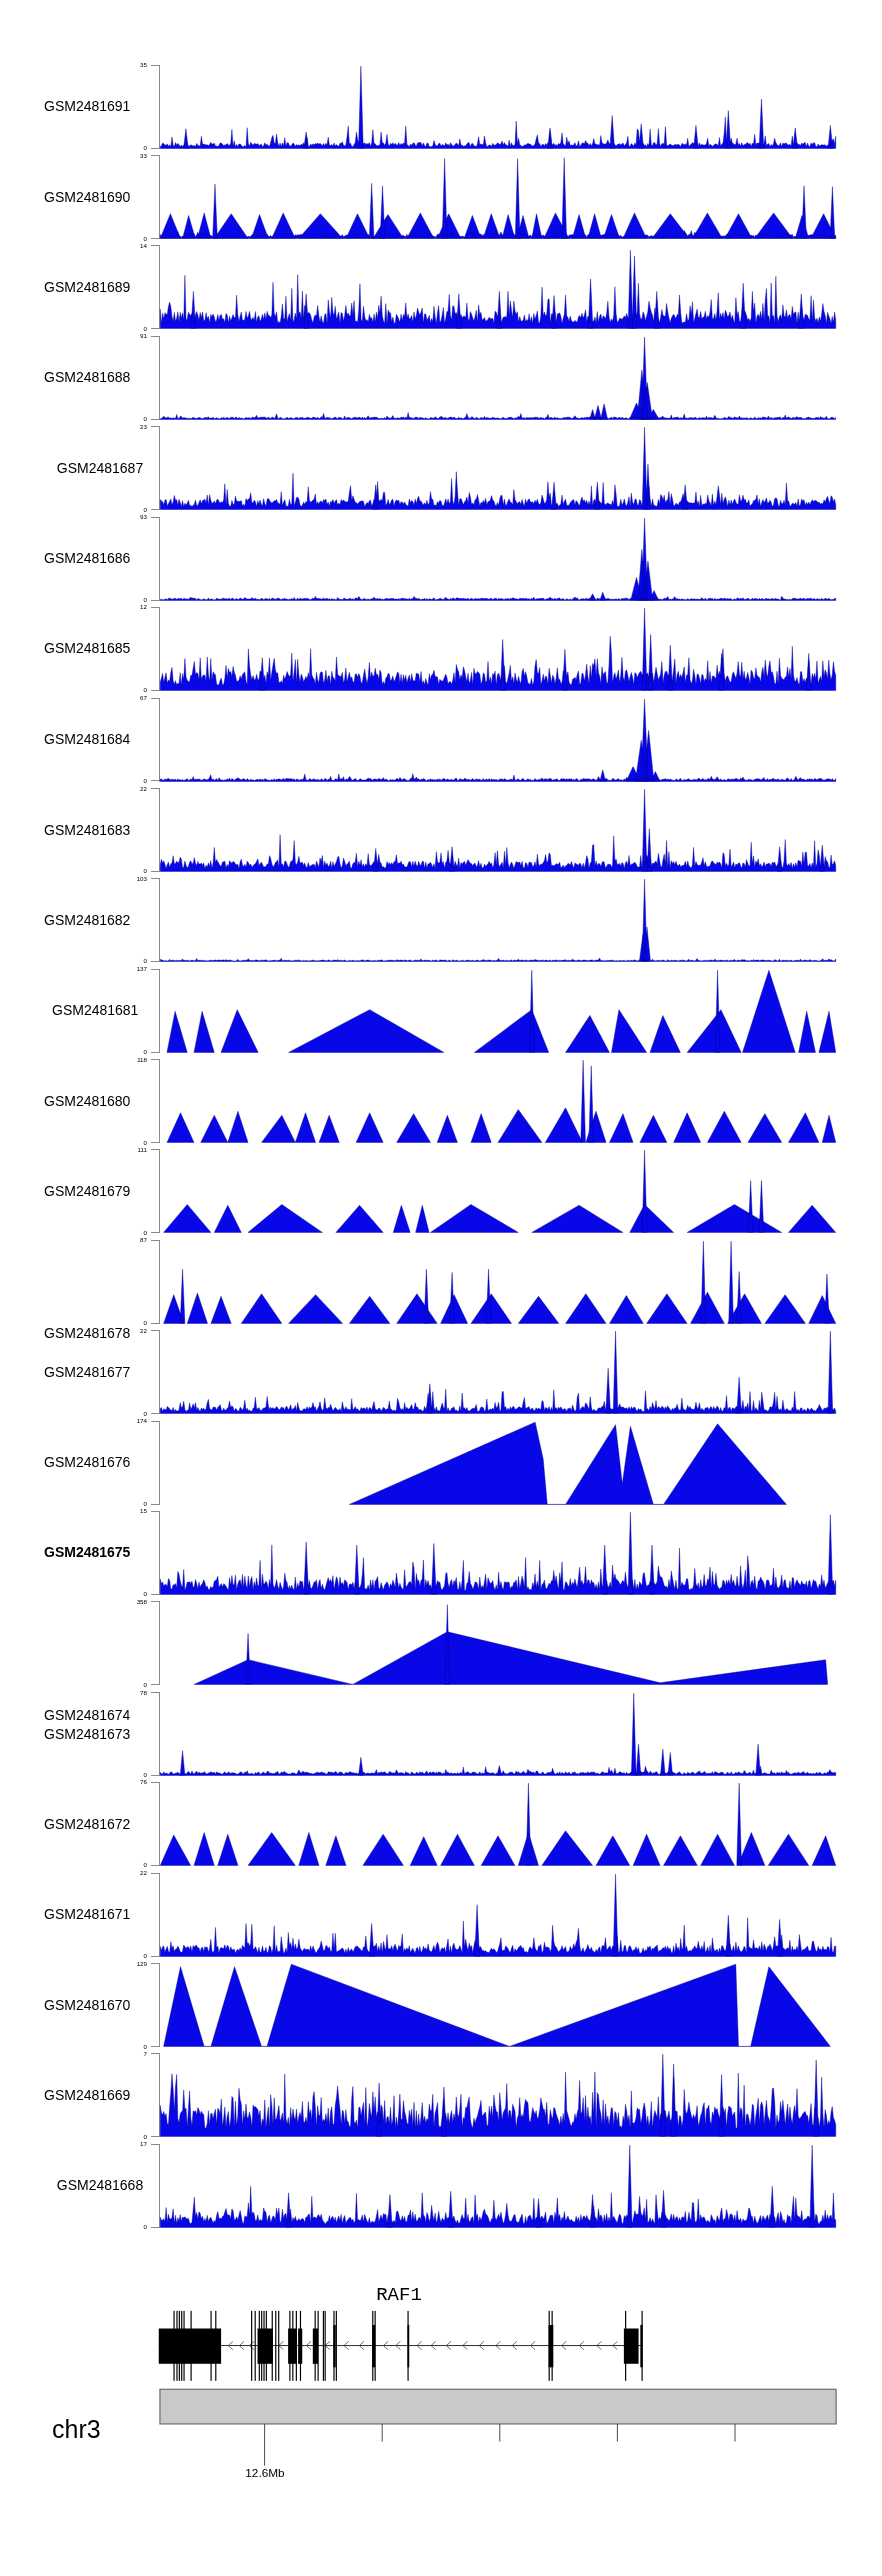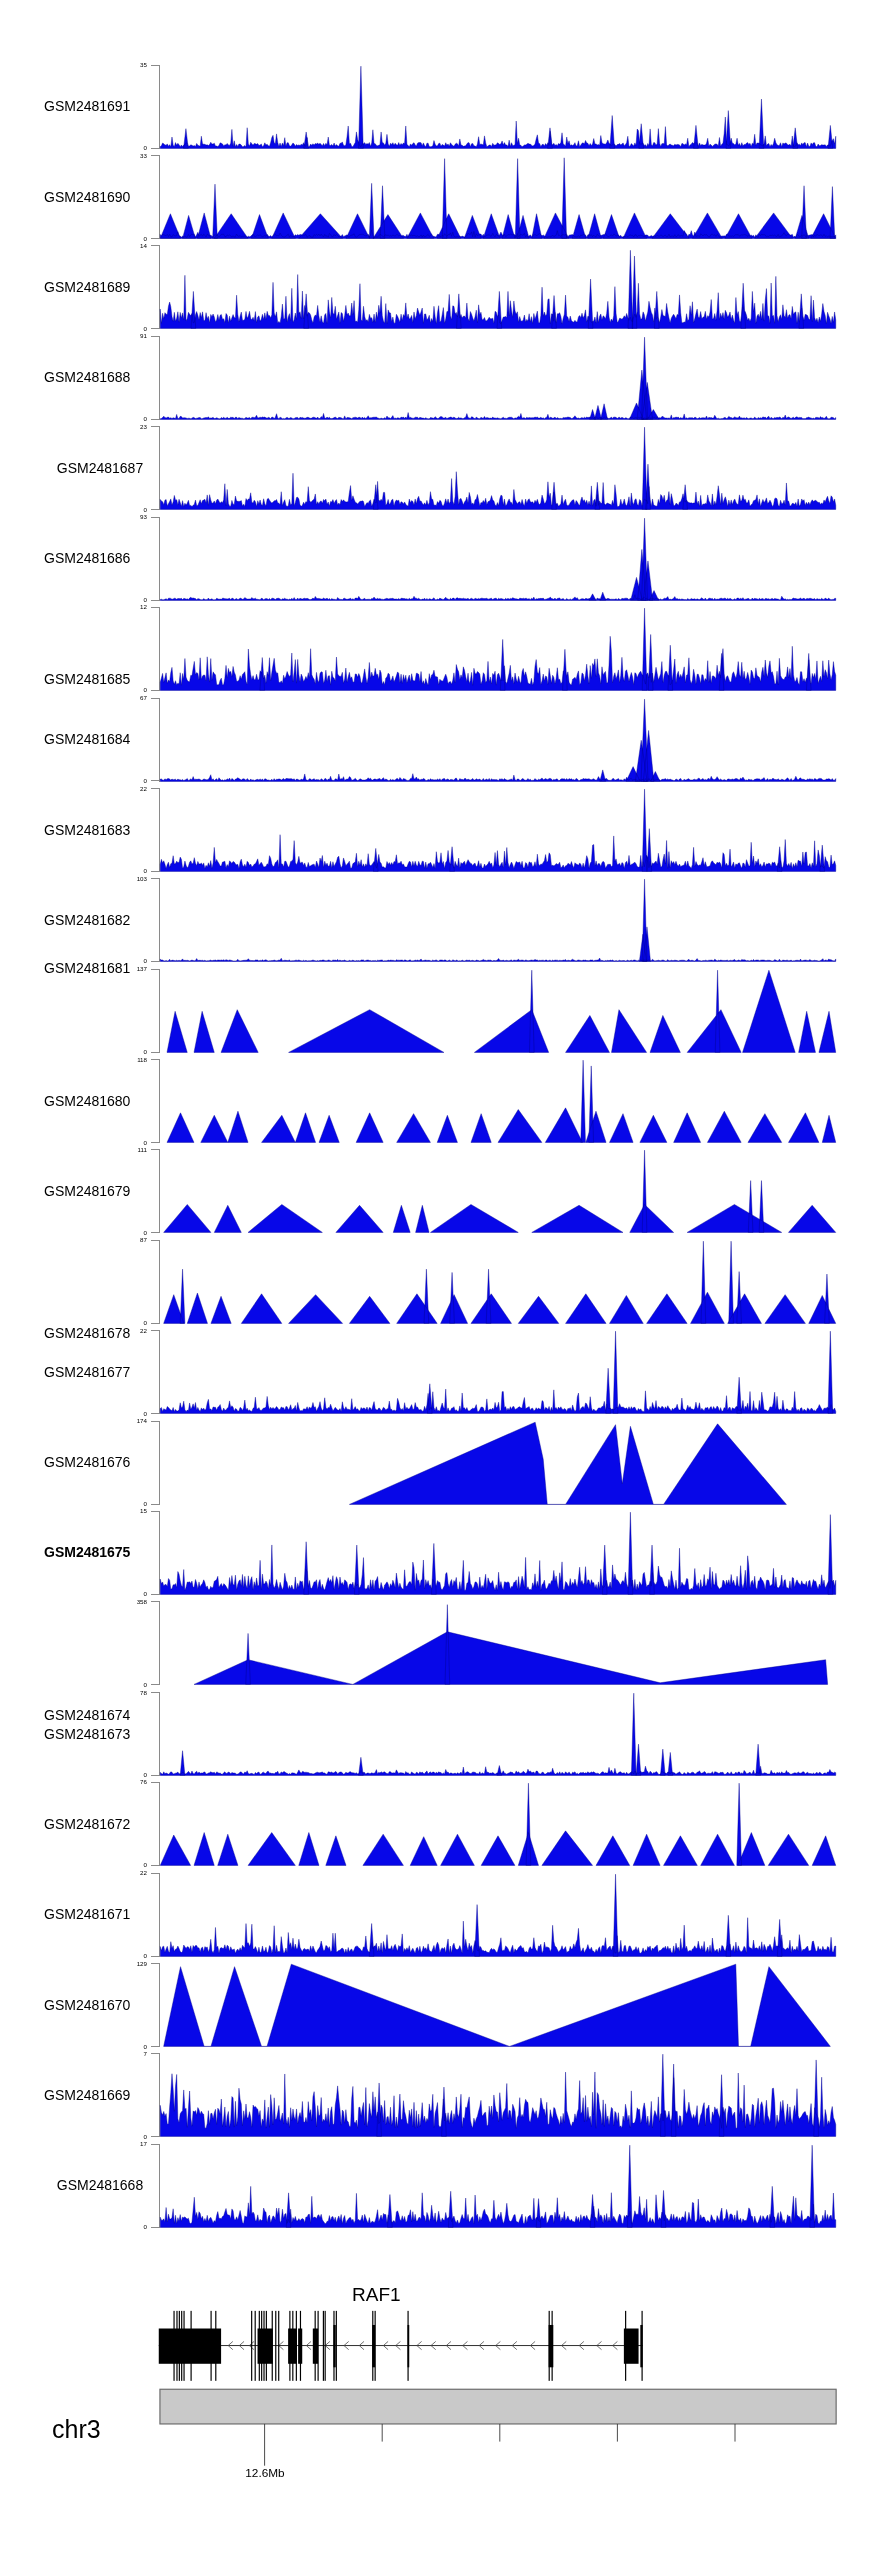--- a/index.html
+++ b/index.html
@@ -6,22 +6,22 @@
   #figure{position:relative;width:882px;height:2576px;background:#fff;overflow:hidden;
           font-family:"Liberation Sans","DejaVu Sans",sans-serif;color:#000;}
   .trk-label{position:absolute;left:44px;width:112px;font-size:14px;line-height:16.5px;
              color:#000;white-space:nowrap;}
   .ax-num{position:absolute;left:113px;width:34px;text-align:right;font-size:6.2px;
           line-height:7.6px;color:#000;}
   .ax-vline{position:absolute;width:1.2px;background:#8a8a8a;}
   .ax-tick{position:absolute;width:8.2px;height:1.2px;background:#8a8a8a;}
   .sig-svg{position:absolute;left:160px;width:676px;height:84px;overflow:visible;}
   #gene-svg{position:absolute;left:0;top:2282px;width:882px;height:103px;}
-  #gene-label{position:absolute;left:352px;top:2285px;width:94px;
-              font-size:19px;line-height:20px;}
+  #gene-label{position:absolute;left:352px;top:2285px;width:94px;text-align:center;
+              font-size:19px;line-height:20px;font-family:Liberation Mono, monospace;}
   #ideo-svg{position:absolute;left:0;top:2382px;width:882px;height:118px;}
   #chrom-label{position:absolute;left:52px;top:2416px;font-size:25px;line-height:26px;}
   #axis-tick-label{position:absolute;left:218px;top:2467px;width:94px;text-align:center;
                    font-size:11.8px;line-height:13px;}
 </style>
 </head>
 <body>
 
 <div id="figure">
   <div id="tracks-root">
@@ -85,21 +85,21 @@
         <div class="ax-num" style="top:513px;">93</div>
         <div class="ax-num" style="top:596px;">0</div>
         <div class="ax-vline" style="left:159px;top:517px;height:84px;background:#8a8a8a;"></div>
         <div class="ax-tick" style="left:151px;top:517px;background:#8a8a8a;"></div>
         <div class="ax-tick" style="left:151px;top:600px;background:#8a8a8a;"></div>
         <svg class="sig-svg" viewBox="0 0 1150 143" style="top:517px;">
           <path d="M0,142L0,140.4L2,140.0L4,140.9L6,140.8L8,140.0L10,139.1L12,140.7L14,138.3L16,138.2L18,138.6L20,140.2L22,139.4L24,138.3L26,138.6L28,140.0L30,138.7L32,138.9L34,139.0L36,138.5L38,140.5L40,138.6L42,138.8L44,139.9L46,139.2L48,140.5L50,138.1L52,136.7L54,138.3L56,137.8L58,138.5L60,138.9L62,140.9L64,139.0L66,139.3L68,140.5L70,140.7L72,140.9L74,138.8L76,140.6L78,140.7L80,140.3L82,138.1L84,140.4L86,140.2L88,139.0L90,140.9L92,140.8L94,140.9L96,138.5L98,139.3L100,140.0L102,139.7L104,140.2L106,138.4L108,138.4L110,139.2L112,139.2L114,139.5L116,139.0L118,138.4L120,140.4L122,138.3L124,138.5L126,140.8L128,139.8L130,138.9L132,140.4L134,140.0L136,138.0L138,138.9L140,140.1L142,139.5L144,137.1L146,138.7L148,139.8L150,139.7L152,139.5L154,139.8L156,137.0L158,139.2L160,139.3L162,138.2L164,139.9L166,140.1L168,140.6L170,140.9L172,138.5L174,138.7L176,140.8L178,139.5L180,138.9L182,139.0L184,140.5L186,138.7L188,140.9L190,138.3L192,138.2L194,139.3L196,140.4L198,138.9L200,138.5L202,138.3L204,139.6L206,140.7L208,139.2L210,139.7L212,138.2L214,139.9L216,139.7L218,140.8L220,139.7L222,140.6L224,138.5L226,140.5L228,137.2L230,140.4L232,140.3L234,138.1L236,140.3L238,138.4L240,139.2L242,139.8L244,138.7L246,138.3L248,139.2L250,138.4L252,139.3L254,140.4L256,140.4L258,139.8L260,137.9L262,139.8L264,135.2L266,138.3L268,138.9L270,138.6L272,139.1L274,139.6L276,139.7L278,138.0L280,139.2L282,139.4L284,138.1L286,140.3L288,138.9L290,140.7L292,138.9L294,140.0L296,140.1L298,140.3L300,140.9L302,137.0L304,139.1L306,140.3L308,140.2L310,140.9L312,138.8L314,138.3L316,139.8L318,140.2L320,139.8L322,139.3L324,138.3L326,140.3L328,139.2L330,140.7L332,138.1L334,138.0L336,138.9L338,135.1L340,138.4L342,140.4L344,140.3L346,139.5L348,138.4L350,140.5L352,140.2L354,140.0L356,140.0L358,140.4L360,138.7L362,139.3L364,136.3L366,139.3L368,139.7L370,138.5L372,139.8L374,138.9L376,139.9L378,139.9L380,140.4L382,139.7L384,139.0L386,138.3L388,139.4L390,139.1L392,138.6L394,138.7L396,138.4L398,139.7L400,139.8L402,139.4L404,140.2L406,138.9L408,140.6L410,138.3L412,138.5L414,138.8L416,138.9L418,139.5L420,139.1L422,140.3L424,138.5L426,140.0L428,139.0L430,139.0L432,134.9L434,138.2L436,138.3L438,139.5L440,138.4L442,140.1L444,140.8L446,139.8L448,140.2L450,138.2L452,140.9L454,138.7L456,140.8L458,139.0L460,139.6L462,140.5L464,139.3L466,137.5L468,140.9L470,140.8L472,139.6L474,140.6L476,138.1L478,139.2L480,139.9L482,140.4L484,138.9L486,136.6L488,139.2L490,139.6L492,140.8L494,138.3L496,140.2L498,138.1L500,138.1L502,140.3L504,138.0L506,137.4L508,138.9L510,138.5L512,138.7L514,139.2L516,138.2L518,139.0L520,139.3L522,139.5L524,138.2L526,140.6L528,139.2L530,138.4L532,139.6L534,140.4L536,138.2L538,139.1L540,139.7L542,138.6L544,139.6L546,138.2L548,138.2L550,138.7L552,138.9L554,138.7L556,138.4L558,139.9L560,139.4L562,138.7L564,138.5L566,140.4L568,139.2L570,138.5L572,138.2L574,140.8L576,138.3L578,139.6L580,138.6L582,139.3L584,139.9L586,140.6L588,138.4L590,140.2L592,138.3L594,139.9L596,138.6L598,139.2L600,137.4L602,138.2L604,139.2L606,139.3L608,139.8L610,140.2L612,138.3L614,138.5L616,139.1L618,138.2L620,139.0L622,138.5L624,138.6L626,140.2L628,138.6L630,140.8L632,138.2L634,139.8L636,136.4L638,140.9L640,139.0L642,139.7L644,138.7L646,138.9L648,138.5L650,138.9L652,138.1L654,140.3L656,140.0L658,139.4L660,138.6L662,138.3L664,136.4L666,138.9L668,139.3L670,140.1L672,138.1L674,140.5L676,138.8L678,138.3L680,137.7L682,140.6L684,139.5L686,138.8L688,140.8L690,140.7L692,138.8L694,140.6L696,140.7L698,139.4L700,140.8L702,139.5L704,138.2L706,136.0L708,138.8L710,137.3L712,140.9L714,140.8L716,139.8L718,139.0L720,139.2L722,140.2L724,138.7L726,138.9L728,139.8L730,138.9L732,138.6L734,140.0L736,139.6L738,138.9L740,139.5L742,140.7L744,138.0L746,139.1L748,139.0L750,140.8L752,138.9L754,137.3L756,136.0L758,139.7L760,139.5L762,138.5L764,139.0L766,140.2L768,139.9L770,140.0L772,140.0L774,140.2L776,139.0L778,140.8L780,138.7L782,140.0L784,140.8L786,138.4L788,139.0L790,138.6L792,138.2L794,138.2L796,138.8L798,140.9L800,138.3L802,139.4L804,140.2L806,140.0L808,132.4L810,139.6L812,138.0L814,139.0L816,138.9L818,140.3L820,140.1L822,138.3L824,136.9L826,138.9L828,138.7L830,140.1L832,140.8L834,139.4L836,139.3L838,138.6L840,139.1L842,140.1L844,138.2L846,138.8L848,139.2L850,140.4L852,139.4L854,140.9L856,140.0L858,138.2L860,138.6L862,138.1L864,135.4L866,140.6L868,139.8L870,140.5L872,139.8L874,138.3L876,135.5L878,139.6L880,138.9L882,140.1L884,139.6L886,140.3L888,139.4L890,140.1L892,140.6L894,140.4L896,140.7L898,138.9L900,140.3L902,140.4L904,138.9L906,139.8L908,139.8L910,139.3L912,140.6L914,139.3L916,140.2L918,140.6L920,139.1L922,137.4L924,139.8L926,140.4L928,138.1L930,140.8L932,140.3L934,138.2L936,138.3L938,139.1L940,138.6L942,140.7L944,138.3L946,140.6L948,139.6L950,140.0L952,139.3L954,138.4L956,138.3L958,139.4L960,138.2L962,138.4L964,139.9L966,138.4L968,140.2L970,138.4L972,139.8L974,140.8L976,140.4L978,139.0L980,140.8L982,138.1L984,138.1L986,139.7L988,138.5L990,139.7L992,137.3L994,140.3L996,139.9L998,139.5L1000,138.9L1002,138.7L1004,140.8L1006,140.4L1008,138.0L1010,140.2L1012,138.5L1014,139.1L1016,139.3L1018,140.5L1020,138.4L1022,140.0L1024,139.1L1026,138.9L1028,140.7L1030,138.9L1032,138.9L1034,139.5L1036,139.1L1038,140.5L1040,139.2L1042,138.6L1044,140.1L1046,138.7L1048,139.2L1050,139.6L1052,139.8L1054,140.8L1056,140.9L1058,134.8L1060,138.1L1062,139.9L1064,139.3L1066,140.8L1068,140.1L1070,140.8L1072,139.9L1074,140.9L1076,139.2L1078,138.0L1080,138.9L1082,138.7L1084,139.4L1086,139.7L1088,139.3L1090,138.0L1092,139.7L1094,139.3L1096,138.1L1098,140.3L1100,139.1L1102,138.7L1104,139.3L1106,138.3L1108,138.7L1110,139.5L1112,139.8L1114,138.8L1116,140.8L1118,138.8L1120,140.0L1122,139.7L1124,140.3L1126,138.3L1128,140.1L1130,140.3L1132,138.1L1134,139.3L1136,140.1L1138,138.1L1140,139.9L1142,140.7L1144,140.3L1146,140.3L1148,138.6L1150,138.5L1150,142ZM730.0,142L736.0,130.8L742.0,142ZM748.3,142L753.3,128.0L758.3,142ZM800.8,142L810.8,102.8L820.8,142ZM812.9,142L819.9,55.2L826.9,142ZM819.5,142L824.5,2.0L829.5,142ZM822.3,142L830.3,74.8L838.3,142ZM832.6,142L840.6,125.2L848.6,142Z" fill="#0707e8" stroke="#01018f" stroke-width="0.7"></path>
         </svg>
       </div>
       <div style="position:absolute;left:0;top:0;">
-        <div class="trk-label" style="top:671px;">GSM2481685</div>
+        <div class="trk-label" style="top:640px;">GSM2481685</div>
         <div class="ax-num" style="top:603px;">12</div>
         <div class="ax-num" style="top:686px;">0</div>
         <div class="ax-vline" style="left:159px;top:607px;height:84px;background:#8a8a8a;"></div>
         <div class="ax-tick" style="left:151px;top:607px;background:#8a8a8a;"></div>
         <div class="ax-tick" style="left:151px;top:690px;background:#8a8a8a;"></div>
         <svg class="sig-svg" viewBox="0 0 1150 143" style="top:607px;">
           <path d="M0,142L0,128.2L2,120.8L4,113.0L6,128.2L8,120.1L10,112.1L12,129.9L14,124.1L16,126.9L18,111.5L20,102.8L22,125.9L24,131.6L26,125.5L28,132.4L30,129.6L32,131.0L34,111.9L36,133.1L38,113.2L40,123.2L42,87.7L44,119.4L46,124.9L48,126.9L50,127.2L52,116.1L54,117.0L56,104.4L58,92.6L60,115.1L62,111.6L64,113.0L66,124.1L68,86.5L70,123.3L72,117.3L74,115.9L76,116.0L78,125.8L80,84.8L82,114.8L84,127.8L86,87.8L88,124.7L90,110.3L92,113.7L94,115.3L96,131.3L98,132.6L100,132.0L102,124.7L104,121.1L106,132.7L108,132.1L110,121.4L112,99.4L114,120.4L116,104.5L118,112.1L120,109.5L122,118.9L124,101.2L126,110.9L128,115.6L130,126.6L132,126.2L134,124.8L136,116.9L138,123.0L140,114.9L142,112.7L144,110.1L146,126.5L148,132.0L150,71.5L152,100.2L154,114.8L156,123.7L158,116.8L160,124.0L162,123.6L164,114.5L166,123.4L168,124.1L170,108.4L172,111.1L174,117.1L176,122.3L178,116.0L180,129.7L182,110.1L184,116.2L186,86.4L188,125.4L190,111.0L192,98.9L194,87.4L196,107.5L198,112.6L200,112.2L202,128.1L204,129.1L206,125.7L208,130.4L210,116.1L212,122.6L214,117.4L216,109.9L218,115.0L220,118.7L222,115.2L224,78.3L226,127.7L228,111.0L230,89.5L232,129.6L234,89.2L236,115.5L238,127.5L240,114.2L242,118.7L244,127.3L246,123.6L248,118.2L250,123.1L252,111.8L254,120.3L256,71.0L258,115.3L260,120.2L262,123.2L264,131.0L266,111.3L268,124.3L270,128.6L272,113.0L274,110.2L276,110.9L278,130.1L280,124.4L282,107.6L284,126.7L286,117.3L288,117.0L290,132.9L292,109.4L294,119.6L296,121.2L298,126.0L300,85.2L302,114.0L304,117.2L306,118.2L308,117.7L310,111.2L312,129.9L314,122.4L316,103.9L318,128.0L320,119.2L322,111.2L324,121.8L326,118.8L328,127.7L330,128.1L332,113.9L334,114.2L336,119.8L338,113.3L340,118.0L342,129.7L344,127.8L346,116.6L348,105.4L350,119.4L352,130.2L354,120.0L356,94.4L358,121.4L360,110.9L362,118.1L364,117.1L366,104.4L368,115.5L370,114.3L372,123.4L374,107.2L376,112.1L378,132.1L380,126.9L382,132.2L384,120.8L386,119.2L388,112.6L390,114.4L392,126.6L394,123.0L396,117.3L398,127.7L400,123.2L402,117.1L404,110.5L406,112.8L408,129.2L410,114.4L412,130.0L414,115.3L416,124.6L418,116.1L420,129.3L422,121.5L424,115.9L426,128.0L428,113.6L430,124.0L432,126.5L434,124.6L436,112.8L438,113.1L440,114.6L442,127.5L444,109.8L446,130.8L448,125.5L450,132.4L452,121.8L454,128.7L456,133.1L458,113.5L460,123.9L462,115.6L464,114.4L466,107.5L468,118.3L470,118.6L472,119.1L474,132.5L476,123.1L478,125.1L480,126.4L482,124.5L484,119.1L486,114.4L488,119.9L490,130.7L492,127.7L494,126.8L496,131.5L498,124.9L500,112.1L502,129.0L504,98.0L506,106.0L508,110.4L510,123.9L512,115.5L514,120.8L516,101.9L518,107.8L520,118.9L522,127.1L524,112.7L526,130.1L528,125.2L530,111.3L532,133.2L534,104.3L536,113.1L538,114.2L540,109.8L542,111.7L544,113.9L546,131.7L548,125.9L550,111.8L552,114.8L554,129.1L556,125.3L558,92.6L560,127.8L562,119.1L564,131.0L566,113.2L568,116.4L570,109.3L572,132.9L574,115.4L576,112.6L578,118.7L580,125.4L582,123.8L584,125.8L586,100.0L588,127.1L590,130.1L592,121.4L594,112.6L596,99.3L598,126.2L600,118.9L602,131.1L604,112.4L606,122.5L608,128.5L610,118.0L612,126.2L614,130.3L616,110.3L618,104.6L620,117.7L622,110.4L624,118.4L626,129.5L628,130.5L630,131.4L632,121.5L634,133.2L636,127.3L638,101.1L640,89.5L642,110.9L644,114.2L646,103.1L648,131.8L650,125.8L652,114.2L654,125.8L656,117.4L658,118.9L660,131.7L662,104.3L664,116.8L666,130.0L668,116.1L670,119.7L672,130.8L674,121.2L676,103.4L678,123.4L680,122.8L682,130.1L684,128.4L686,109.2L688,108.2L690,110.3L692,117.4L694,110.4L696,128.1L698,131.6L700,132.9L702,122.8L704,121.8L706,119.8L708,123.8L710,114.6L712,108.8L714,132.2L716,128.9L718,112.2L720,114.0L722,125.9L724,115.7L726,97.3L728,117.3L730,130.8L732,99.7L734,121.5L736,96.2L738,100.2L740,88.4L742,118.8L744,88.2L746,112.0L748,117.6L750,131.0L752,101.8L754,115.7L756,112.4L758,109.7L760,128.8L762,129.1L764,98.6L766,49.8L768,75.7L770,129.2L772,117.8L774,111.9L776,122.4L778,116.6L780,107.1L782,129.0L784,116.7L786,85.7L788,118.9L790,126.5L792,109.4L794,106.9L796,116.1L798,127.0L800,118.5L802,111.5L804,118.7L806,132.2L808,111.9L810,113.3L812,120.6L814,115.2L816,111.7L818,109.4L820,114.5L822,117.0L824,124.5L826,131.2L828,114.5L830,112.1L832,120.5L834,113.1L836,128.2L838,112.4L840,128.0L842,116.3L844,102.6L846,113.1L848,124.1L850,119.3L852,113.5L854,92.9L856,128.9L858,116.2L860,109.7L862,109.4L864,114.9L866,117.6L868,132.7L870,130.7L872,123.0L874,106.2L876,88.5L878,129.7L880,114.9L882,109.5L884,121.3L886,114.7L888,120.4L890,111.9L892,101.9L894,129.1L896,116.0L898,115.0L900,86.5L902,123.7L904,130.7L906,124.6L908,106.0L910,116.8L912,131.4L914,114.5L916,114.4L918,120.7L920,130.6L922,115.3L924,115.6L926,127.2L928,121.7L930,124.9L932,91.4L934,128.2L936,109.8L938,129.6L940,117.3L942,117.4L944,119.2L946,122.5L948,99.1L950,116.5L952,109.5L954,121.0L956,90.8L958,70.9L960,113.7L962,126.7L964,118.8L966,117.1L968,122.8L970,128.1L972,127.0L974,114.0L976,110.2L978,116.4L980,121.7L982,112.3L984,92.9L986,114.6L988,119.7L990,94.1L992,122.2L994,109.4L996,123.4L998,120.8L1000,111.4L1002,119.4L1004,131.5L1006,107.4L1008,110.7L1010,120.3L1012,122.0L1014,103.5L1016,116.7L1018,118.4L1020,120.0L1022,127.8L1024,110.9L1026,102.7L1028,118.2L1030,90.2L1032,111.5L1034,119.8L1036,101.2L1038,91.7L1040,112.1L1042,110.2L1044,118.4L1046,130.7L1048,130.8L1050,109.3L1052,132.1L1054,87.3L1056,116.6L1058,120.8L1060,123.1L1062,123.9L1064,119.2L1066,118.2L1068,102.0L1070,120.1L1072,104.8L1074,123.0L1076,66.8L1078,115.4L1080,126.2L1082,126.2L1084,120.0L1086,129.2L1088,132.2L1090,110.2L1092,110.4L1094,127.3L1096,122.0L1098,128.1L1100,121.4L1102,120.9L1104,90.0L1106,124.3L1108,130.5L1110,113.1L1112,120.5L1114,113.1L1116,123.0L1118,91.8L1120,130.2L1122,124.0L1124,118.0L1126,126.8L1128,91.5L1130,118.8L1132,106.7L1134,111.6L1136,122.3L1138,90.4L1140,113.7L1142,124.3L1144,115.2L1146,93.0L1148,109.5L1150,116.0L1150,142ZM169.7,142L173.7,86.0L177.7,142ZM579.0,142L583.0,55.2L587.0,142ZM684.9,142L688.9,72.0L692.9,142ZM820.5,142L824.5,2.0L828.5,142ZM830.9,142L834.9,46.8L838.9,142ZM864.3,142L868.3,65.0L872.3,142ZM951.6,142L955.6,79.0L959.6,142ZM1100.0,142L1104.0,79.0L1108.0,142Z" fill="#0707e8" stroke="#01018f" stroke-width="0.7"></path>
         </svg>
       </div>
       <div style="position:absolute;left:0;top:0;">
@@ -129,21 +129,21 @@
         <div class="ax-num" style="top:875px;">103</div>
         <div class="ax-num" style="top:957px;">0</div>
         <div class="ax-vline" style="left:159px;top:878px;height:84px;background:#8a8a8a;"></div>
         <div class="ax-tick" style="left:151px;top:878px;background:#8a8a8a;"></div>
         <div class="ax-tick" style="left:151px;top:961px;background:#8a8a8a;"></div>
         <svg class="sig-svg" viewBox="0 0 1150 143" style="top:878px;">
           <path d="M0,142L0,138.3L2,139.6L4,139.6L6,140.9L8,141.2L10,140.3L12,141.3L14,140.8L16,138.4L18,141.2L20,139.8L22,140.0L24,140.6L26,140.7L28,140.0L30,140.8L32,140.0L34,140.8L36,140.2L38,137.7L40,140.6L42,140.1L44,140.4L46,140.1L48,140.5L50,141.1L52,140.5L54,139.7L56,140.4L58,140.9L60,140.4L62,137.1L64,140.5L66,140.1L68,140.2L70,140.3L72,140.1L74,141.0L76,140.0L78,141.2L80,140.8L82,140.8L84,140.3L86,139.6L88,141.0L90,140.2L92,140.1L94,139.6L96,140.6L98,139.6L100,139.8L102,140.1L104,139.5L106,140.1L108,139.3L110,140.3L112,139.1L114,139.8L116,140.3L118,139.5L120,139.9L122,140.5L124,141.2L126,141.2L128,141.1L130,140.9L132,138.5L134,140.8L136,141.1L138,141.0L140,140.5L142,140.2L144,140.0L146,139.9L148,139.8L150,137.4L152,140.0L154,140.3L156,140.5L158,140.6L160,140.9L162,139.5L164,139.6L166,139.7L168,141.2L170,139.9L172,141.0L174,139.0L176,141.0L178,139.8L180,139.3L182,140.4L184,141.2L186,140.8L188,140.8L190,140.5L192,140.6L194,139.7L196,140.3L198,140.8L200,140.3L202,139.7L204,140.1L206,136.6L208,140.7L210,140.4L212,139.9L214,140.2L216,140.5L218,140.3L220,139.6L222,141.2L224,141.0L226,140.7L228,140.8L230,140.0L232,139.9L234,140.3L236,139.5L238,140.5L240,140.9L242,141.1L244,140.0L246,141.1L248,140.2L250,141.1L252,140.9L254,140.9L256,140.8L258,140.4L260,139.6L262,140.3L264,140.8L266,141.1L268,140.5L270,141.2L272,140.0L274,140.6L276,139.8L278,139.6L280,140.4L282,140.9L284,140.7L286,139.6L288,140.0L290,140.7L292,141.2L294,139.5L296,140.0L298,139.8L300,140.5L302,138.6L304,140.8L306,139.7L308,140.9L310,140.5L312,140.4L314,139.7L316,140.9L318,141.2L320,141.2L322,140.2L324,140.9L326,140.7L328,139.8L330,140.9L332,141.2L334,140.4L336,140.8L338,140.6L340,141.2L342,139.4L344,139.6L346,139.5L348,141.1L350,140.4L352,139.8L354,139.6L356,140.5L358,140.4L360,141.1L362,140.6L364,141.0L366,140.3L368,141.2L370,139.9L372,140.3L374,140.2L376,139.6L378,139.6L380,141.2L382,140.7L384,140.9L386,140.8L388,139.8L390,140.4L392,139.8L394,140.0L396,140.2L398,140.3L400,141.1L402,139.2L404,139.9L406,139.9L408,140.1L410,139.8L412,139.7L414,141.0L416,139.5L418,139.8L420,140.9L422,140.8L424,139.7L426,139.5L428,141.2L430,141.0L432,140.8L434,139.7L436,140.3L438,139.7L440,140.4L442,139.9L444,137.8L446,140.9L448,140.6L450,140.0L452,139.7L454,140.3L456,140.2L458,140.2L460,140.7L462,141.1L464,139.5L466,140.8L468,140.0L470,139.5L472,140.7L474,141.3L476,139.7L478,139.6L480,139.7L482,140.5L484,139.5L486,139.8L488,141.3L490,141.0L492,139.5L494,140.7L496,141.1L498,139.4L500,139.9L502,141.3L504,139.8L506,140.3L508,141.2L510,140.7L512,141.1L514,139.8L516,140.8L518,141.1L520,140.3L522,139.7L524,140.5L526,139.8L528,140.9L530,140.4L532,140.1L534,140.8L536,141.2L538,139.8L540,140.2L542,140.6L544,141.2L546,140.6L548,140.1L550,138.6L552,139.9L554,140.2L556,140.7L558,139.6L560,139.9L562,139.6L564,140.6L566,141.2L568,140.2L570,140.8L572,140.5L574,139.7L576,137.0L578,140.1L580,140.3L582,140.5L584,139.8L586,140.9L588,140.6L590,140.0L592,140.7L594,140.9L596,140.0L598,139.5L600,141.2L602,139.7L604,140.0L606,140.3L608,139.6L610,138.2L612,140.6L614,139.9L616,139.6L618,140.0L620,140.7L622,139.6L624,140.0L626,140.8L628,140.6L630,140.1L632,139.6L634,140.0L636,140.0L638,138.7L640,139.7L642,139.6L644,140.7L646,140.1L648,140.4L650,140.0L652,139.9L654,140.7L656,139.8L658,139.8L660,141.2L662,140.0L664,140.0L666,141.1L668,139.7L670,140.8L672,139.6L674,139.9L676,139.9L678,140.7L680,140.1L682,140.3L684,140.5L686,139.8L688,139.9L690,138.8L692,141.0L694,140.0L696,140.2L698,140.8L700,139.5L702,138.3L704,139.8L706,140.4L708,141.3L710,140.2L712,139.5L714,140.0L716,140.4L718,140.8L720,139.7L722,140.1L724,139.7L726,140.6L728,140.6L730,140.9L732,139.5L734,139.8L736,139.6L738,141.1L740,140.0L742,140.1L744,139.7L746,139.5L748,136.3L750,140.7L752,140.0L754,140.9L756,141.2L758,140.4L760,140.8L762,140.1L764,140.9L766,139.7L768,140.5L770,139.5L772,141.0L774,141.3L776,140.3L778,141.2L780,140.8L782,140.0L784,140.8L786,140.7L788,140.5L790,140.6L792,141.3L794,140.7L796,139.7L798,141.3L800,140.6L802,140.0L804,140.8L806,139.8L808,139.5L810,140.5L812,141.1L814,139.9L816,140.9L818,139.7L820,140.3L822,140.0L824,139.7L826,139.8L828,140.0L830,140.5L832,139.5L834,140.8L836,140.7L838,138.3L840,140.2L842,141.1L844,140.7L846,140.5L848,139.9L850,140.6L852,140.7L854,139.9L856,139.6L858,140.4L860,141.2L862,141.1L864,138.9L866,141.0L868,140.9L870,139.9L872,140.6L874,140.5L876,139.9L878,140.2L880,140.6L882,141.2L884,140.3L886,140.2L888,139.9L890,139.9L892,140.1L894,140.9L896,141.2L898,139.8L900,138.5L902,140.9L904,140.2L906,140.1L908,140.7L910,141.2L912,139.8L914,137.2L916,140.3L918,140.6L920,141.0L922,141.3L924,140.4L926,140.7L928,139.9L930,140.3L932,140.7L934,139.9L936,140.1L938,139.7L940,140.1L942,141.0L944,138.2L946,139.7L948,141.2L950,140.0L952,140.6L954,139.7L956,140.1L958,140.4L960,140.3L962,140.4L964,140.2L966,139.9L968,141.2L970,139.9L972,140.3L974,140.3L976,139.7L978,138.8L980,140.8L982,141.0L984,139.5L986,140.2L988,141.0L990,138.6L992,139.5L994,139.2L996,139.8L998,140.8L1000,140.4L1002,140.9L1004,141.2L1006,139.8L1008,141.0L1010,138.7L1012,141.0L1014,139.8L1016,139.7L1018,139.7L1020,140.7L1022,140.0L1024,139.7L1026,139.6L1028,139.7L1030,140.5L1032,140.6L1034,140.0L1036,140.1L1038,140.2L1040,140.9L1042,141.3L1044,140.7L1046,139.0L1048,139.7L1050,141.0L1052,141.2L1054,138.3L1056,140.7L1058,141.1L1060,139.7L1062,140.1L1064,140.6L1066,140.0L1068,139.9L1070,141.0L1072,140.6L1074,139.8L1076,141.2L1078,140.7L1080,140.8L1082,140.2L1084,140.0L1086,140.1L1088,140.9L1090,138.1L1092,141.1L1094,140.6L1096,140.1L1098,139.7L1100,139.9L1102,140.4L1104,140.3L1106,138.9L1108,140.5L1110,140.7L1112,140.6L1114,139.9L1116,140.5L1118,140.6L1120,141.2L1122,141.3L1124,140.5L1126,139.5L1128,137.3L1130,141.1L1132,139.7L1134,139.9L1136,140.5L1138,137.9L1140,139.0L1142,139.1L1144,140.3L1146,140.9L1148,141.2L1150,137.8L1150,142ZM815.7,142L821.7,95.8L827.7,142ZM820.5,142L824.5,2.0L828.5,142ZM822.6,142L828.6,83.2L834.6,142Z" fill="#0707e8" stroke="#01018f" stroke-width="0.7"></path>
         </svg>
       </div>
       <div style="position:absolute;left:0;top:0;">
-        <div class="trk-label" style="top:960px;">GSM2481681</div>
+        <div class="trk-label" style="top:1002px;margin-left:8px;">GSM2481681</div>
         <div class="ax-num" style="top:965px;">137</div>
         <div class="ax-num" style="top:1048px;">0</div>
         <div class="ax-vline" style="left:159px;top:969px;height:84px;background:#8a8a8a;"></div>
         <div class="ax-tick" style="left:151px;top:969px;background:#8a8a8a;"></div>
         <div class="ax-tick" style="left:151px;top:1052px;background:#8a8a8a;"></div>
         <svg class="sig-svg" viewBox="0 0 1150 143" style="top:969px;">
           <path d="M11.5,142L25.3,72.0L46.0,142ZM57.5,142L71.3,72.0L92.0,142ZM103.5,142L131.1,69.2L166.8,142ZM218.5,142L356.5,69.2L483.0,142ZM534.8,142L632.5,69.2L661.3,142ZM690.0,142L731.4,79.0L764.8,142ZM768.2,142L780.9,69.2L828.0,142ZM833.8,142L855.6,79.0L885.5,142ZM897.0,142L954.5,69.2L989.0,142ZM991.3,142L1036.2,2.0L1081.0,142ZM1086.8,142L1100.5,72.0L1115.5,142ZM1121.3,142L1138.5,72.0L1150.0,142ZM628.5,142L632.5,2.0L636.5,142ZM944.8,142L948.8,2.0L952.8,142Z" fill="#0707e8" stroke="#01018f" stroke-width="0.7"></path>
         </svg>
       </div>
       <div style="position:absolute;left:0;top:0;">

